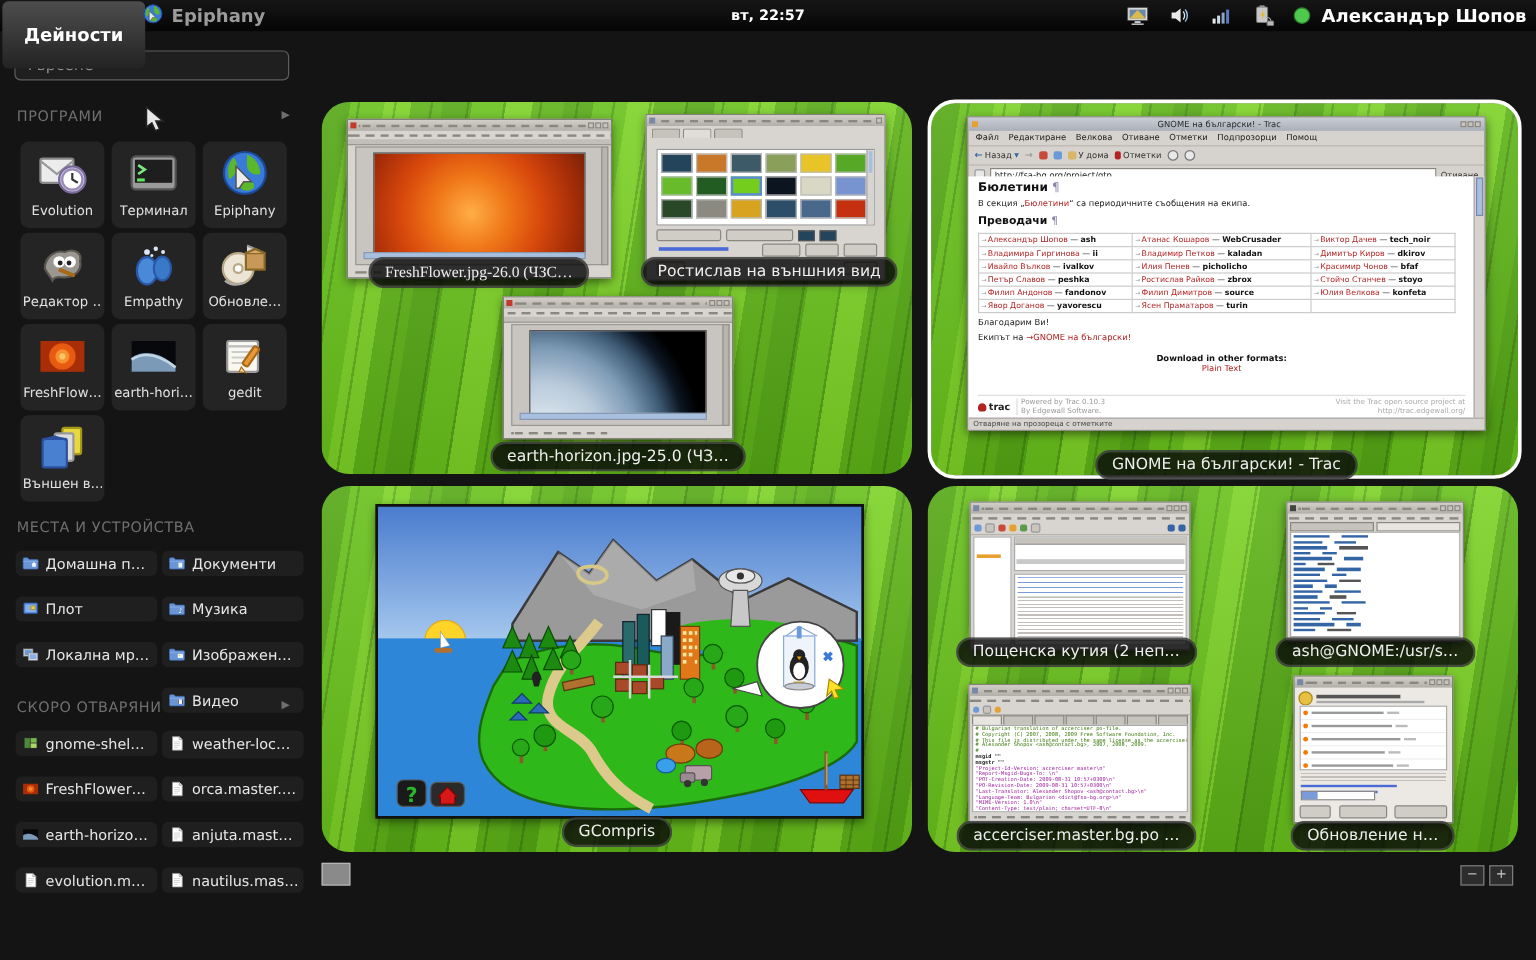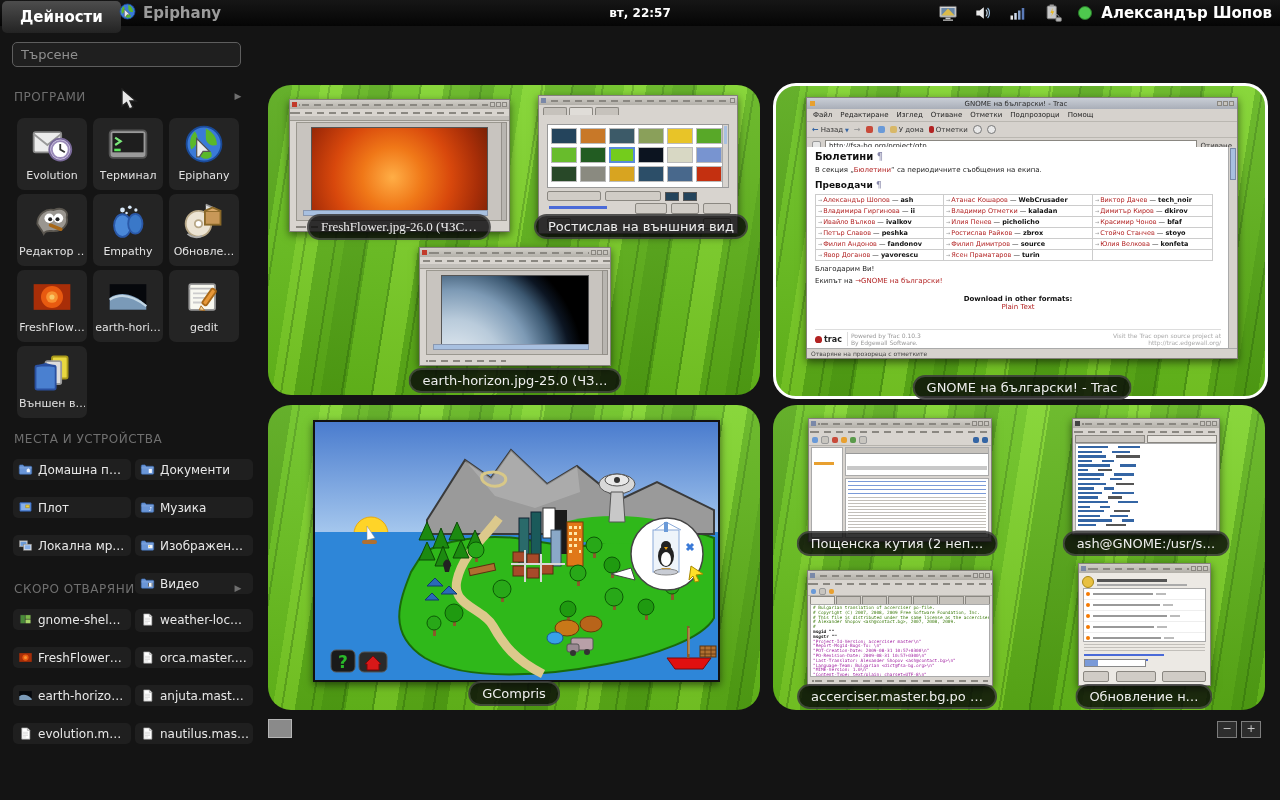--- a/index.html
+++ b/index.html
@@ -1,20 +1,20 @@
 <!DOCTYPE html>
 <html><head>
 <meta charset="utf-8">
 <style>
   html,body{margin:0;padding:0;background:#000;}
   #screen{position:relative;width:1280px;height:800px;background:#141414;font-family:"DejaVu Sans",sans-serif;overflow:hidden;}
 
   
   #topbar{position:absolute;left:0;top:0;width:1280px;height:26px;background:linear-gradient(#161616,#050505);color:#fff;z-index:50;}
-  .activities{position:absolute;left:2px;top:1px;height:24px;padding:4px 18px;background:linear-gradient(#4d4d4d,#232323);border-radius:5px;font-weight:bold;font-size:15px;line-height:24px;color:#fff;}
+  .activities{position:absolute;left:2px;top:1px;height:24px;padding:16px 18px;background:linear-gradient(#4d4d4d,#232323);border-radius:5px;font-weight:bold;font-size:15px;line-height:24px;color:#fff;}
   .appmenu{position:absolute;left:118px;top:2px;display:flex;gap:6px;align-items:center;color:#9b9b9b;font-weight:bold;font-size:15px;height:22px;}
   .appmenu svg{width:19px;height:19px;}
   .clock{position:absolute;left:50%;transform:translateX(-50%);top:0;line-height:26px;font-weight:bold;font-size:12px;}
   .status{position:absolute;right:8px;top:0;height:26px;display:flex;align-items:center;gap:15px;}
   .status svg{width:20px;height:20px;display:block;}
   .presence{width:12px;height:12px;border-radius:50%;border:1px solid #2a7a2a;}
   .username{font-weight:bold;font-size:15px;color:#fff;margin-left:-6px;}
 
   
   #search-box{position:absolute;left:12px;top:42px;width:229px;height:25px;background:rgba(255,255,255,.05);border:1px solid #5e5e5e;border-radius:5px;box-sizing:border-box;}
@@ -662,21 +662,21 @@
         <div class="bw-title">GNOME на български! - Trac</div>
         <div class="tb-btns">
             <i></i>
             <i></i>
             <i></i>
           </div>
       </div>
       <div class="bw-menubar" id="bw-menubar">
           <span>Файл</span>
           <span>Редактиране</span>
-          <span>Изглед</span>
+          <span>Велкова</span>
           <span>Отиване</span>
           <span>Отметки</span>
           <span>Подпрозорци</span>
           <span>Помощ</span>
         </div>
       <div class="bw-toolbar">
         <span class="bw-tbtn">
             <span class="arr">←</span>
             <span>Назад</span>
             <span class="arr" style="font-size:5px;">▼</span>
@@ -706,21 +706,21 @@
         <div class="pg-h2"><span>Преводачи</span> <span class="pilcrow">¶</span></div>
         <table id="translators-table">
             <tbody id="translators-tbody">
               <tr>
                 <td><span class="t-name">Александър Шопов</span> — <span class="t-nick">ash</span></td>
                 <td><span class="t-name">Атанас Кошаров</span> — <span class="t-nick">WebCrusader</span></td>
                 <td><span class="t-name">Виктор Дачев</span> — <span class="t-nick">tech_noir</span></td>
               </tr>
               <tr>
                 <td><span class="t-name">Владимира Гиргинова</span> — <span class="t-nick">ii</span></td>
-                <td><span class="t-name">Владимир Отметки</span> — <span class="t-nick">kaladan</span></td>
+                <td><span class="t-name">Владимир Петков</span> — <span class="t-nick">kaladan</span></td>
                 <td><span class="t-name">Димитър Киров</span> — <span class="t-nick">dkirov</span></td>
               </tr>
               <tr>
                 <td><span class="t-name">Ивайло Вълков</span> — <span class="t-nick">ivalkov</span></td>
                 <td><span class="t-name">Илия Пенев</span> — <span class="t-nick">picholicho</span></td>
                 <td><span class="t-name">Красимир Чонов</span> — <span class="t-nick">bfaf</span></td>
               </tr>
               <tr>
                 <td><span class="t-name">Петър Славов</span> — <span class="t-nick">peshka</span></td>
                 <td><span class="t-name">Ростислав Райков</span> — <span class="t-nick">zbrox</span></td>

